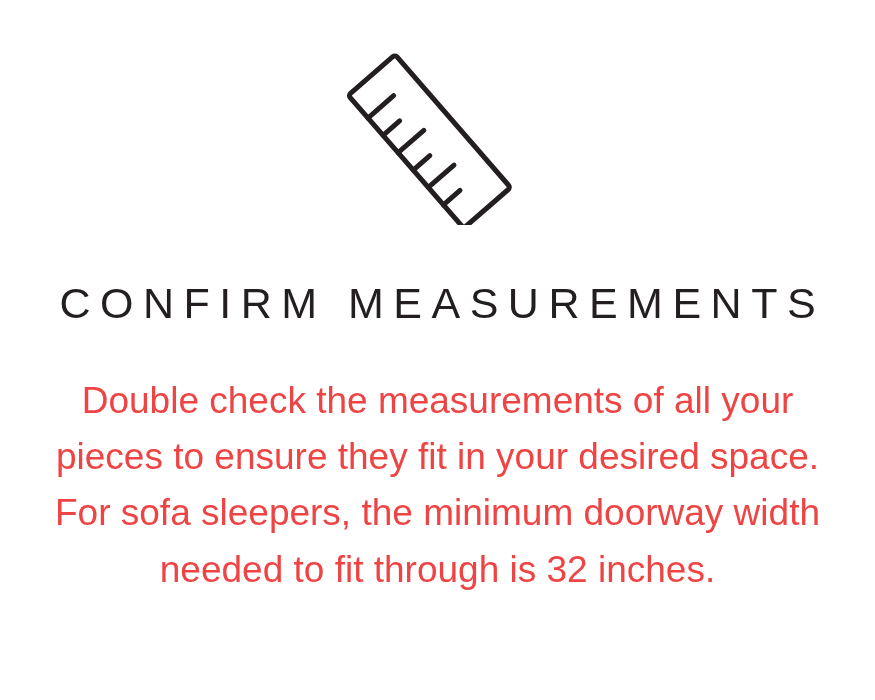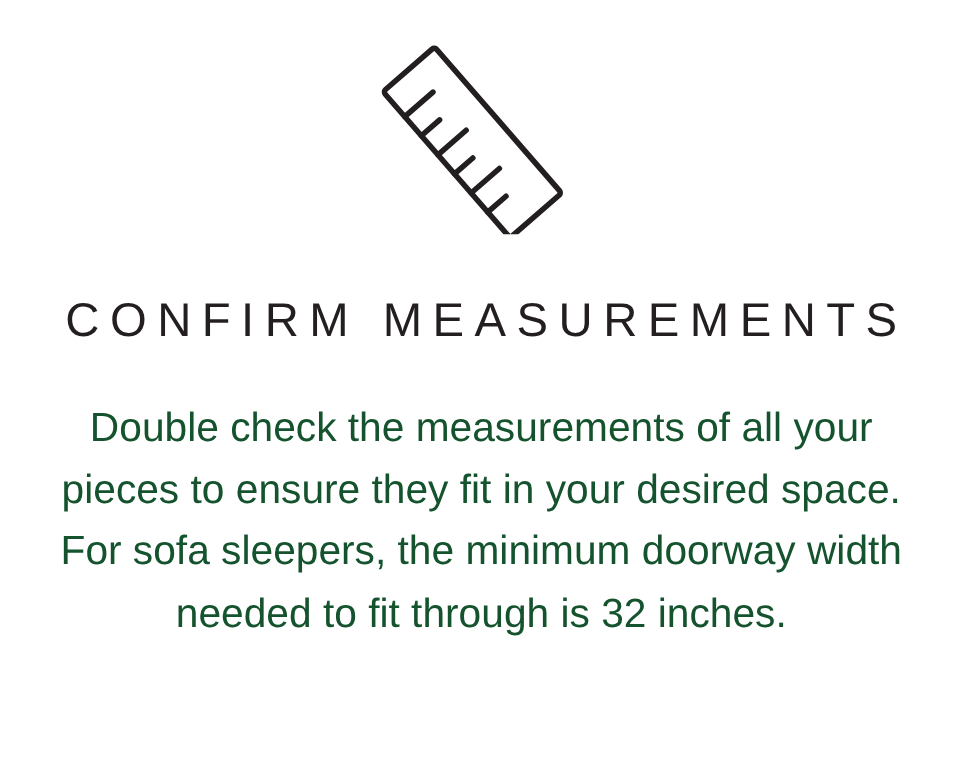--- a/index.html
+++ b/index.html
@@ -15,21 +15,21 @@
     overflow: hidden;
   }
   .card {
     width: 875px;
     height: 700px;
     box-sizing: border-box;
     display: flex;
     flex-direction: column;
     align-items: center;
     background: #ffffff;
-    padding: 0;
+    padding: 12px;
   }
   .icon-wrap {
     margin-top: 18px;
     width: 260px;
     height: 200px;
     display: flex;
     align-items: center;
     justify-content: center;
   }
   .icon-wrap svg {
@@ -45,21 +45,21 @@
     text-align: center;
     white-space: nowrap;
     text-indent: 9.5px;
   }
   .body-text {
     margin-top: 48px;
     width: 790px;
     font-size: 37px;
     line-height: 1.52;
     font-weight: 400;
-    color: #14532d;
+    color: #ef4444;
     text-align: center;
   }
 </style>
 </head>
 <body>
 
 <div class="card">
 
   <div class="icon-wrap">
     <svg width="230" height="190" viewBox="0 0 230 190" fill="none" xmlns="http://www.w3.org/2000/svg">

